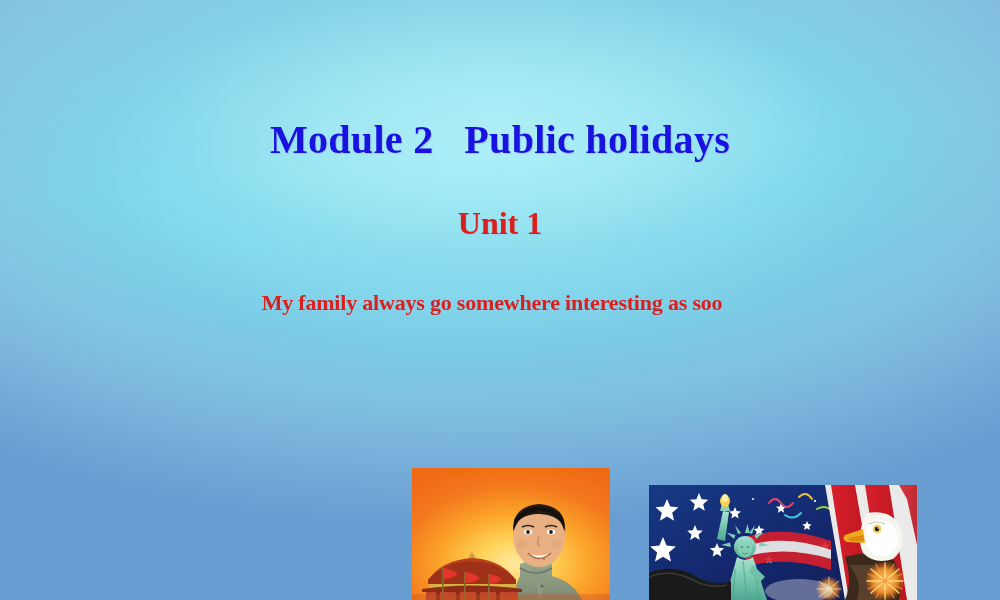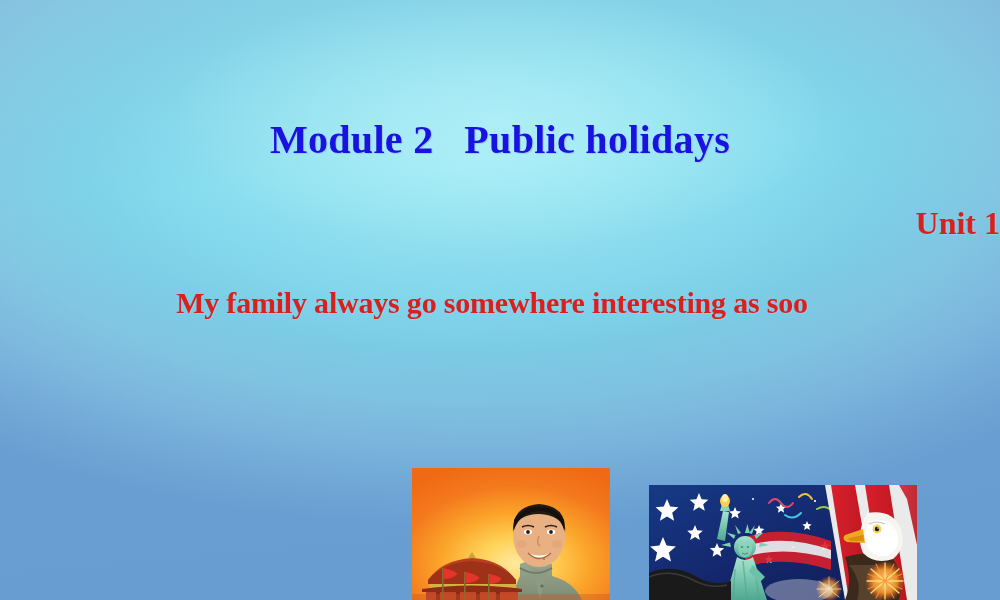--- a/index.html
+++ b/index.html
@@ -50,35 +50,35 @@
     text-shadow: 1px 1px 0 rgba(150,200,235,0.85);
     white-space: pre;
     line-height: 1.1;
   }
 
   .unit-title {
     position: absolute;
     left: 0;
     right: 0;
     top: 206px;
-    text-align: right;
+    text-align: center;
     font-size: 32px;
     font-weight: bold;
     color: #d8211e;
     text-shadow: 1px 1px 0 rgba(150,205,235,0.8);
     line-height: 1.1;
   }
 
   .sentence {
     position: absolute;
     left: 90px;
     right: 106px;
     top: 278px;
     text-align: center;
-    font-size: 30px;
+    font-size: 22px;
     font-weight: bold;
     color: #d8211e;
     text-shadow: 1px 1px 0 rgba(150,205,235,0.75);
     line-height: 50px;
     letter-spacing: -0.2px;
   }
 
   
   .pic {
     position: absolute;

